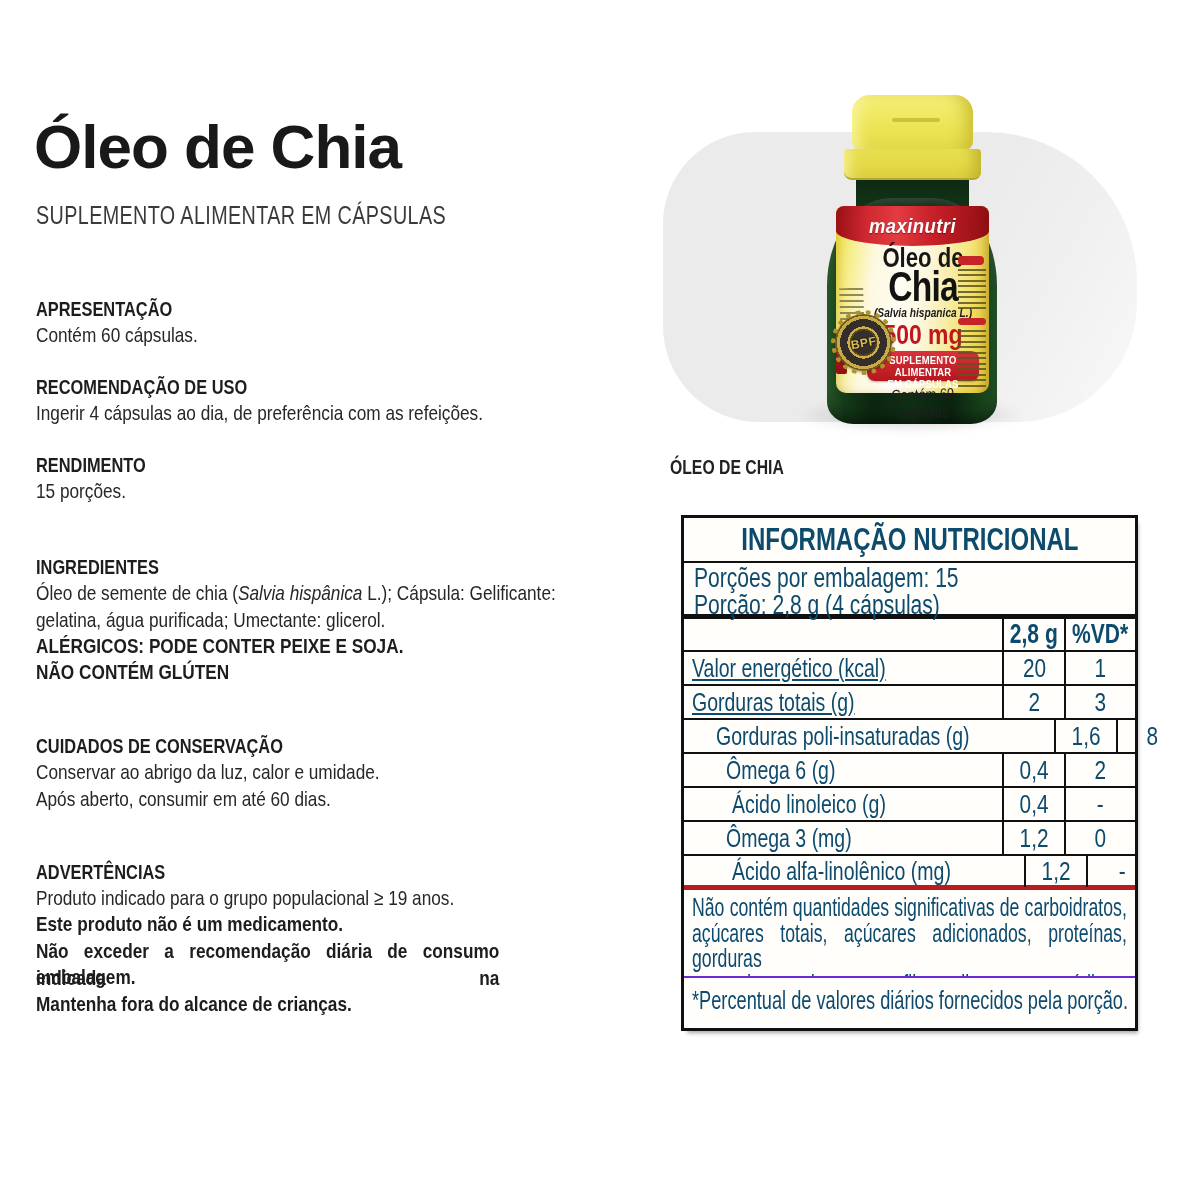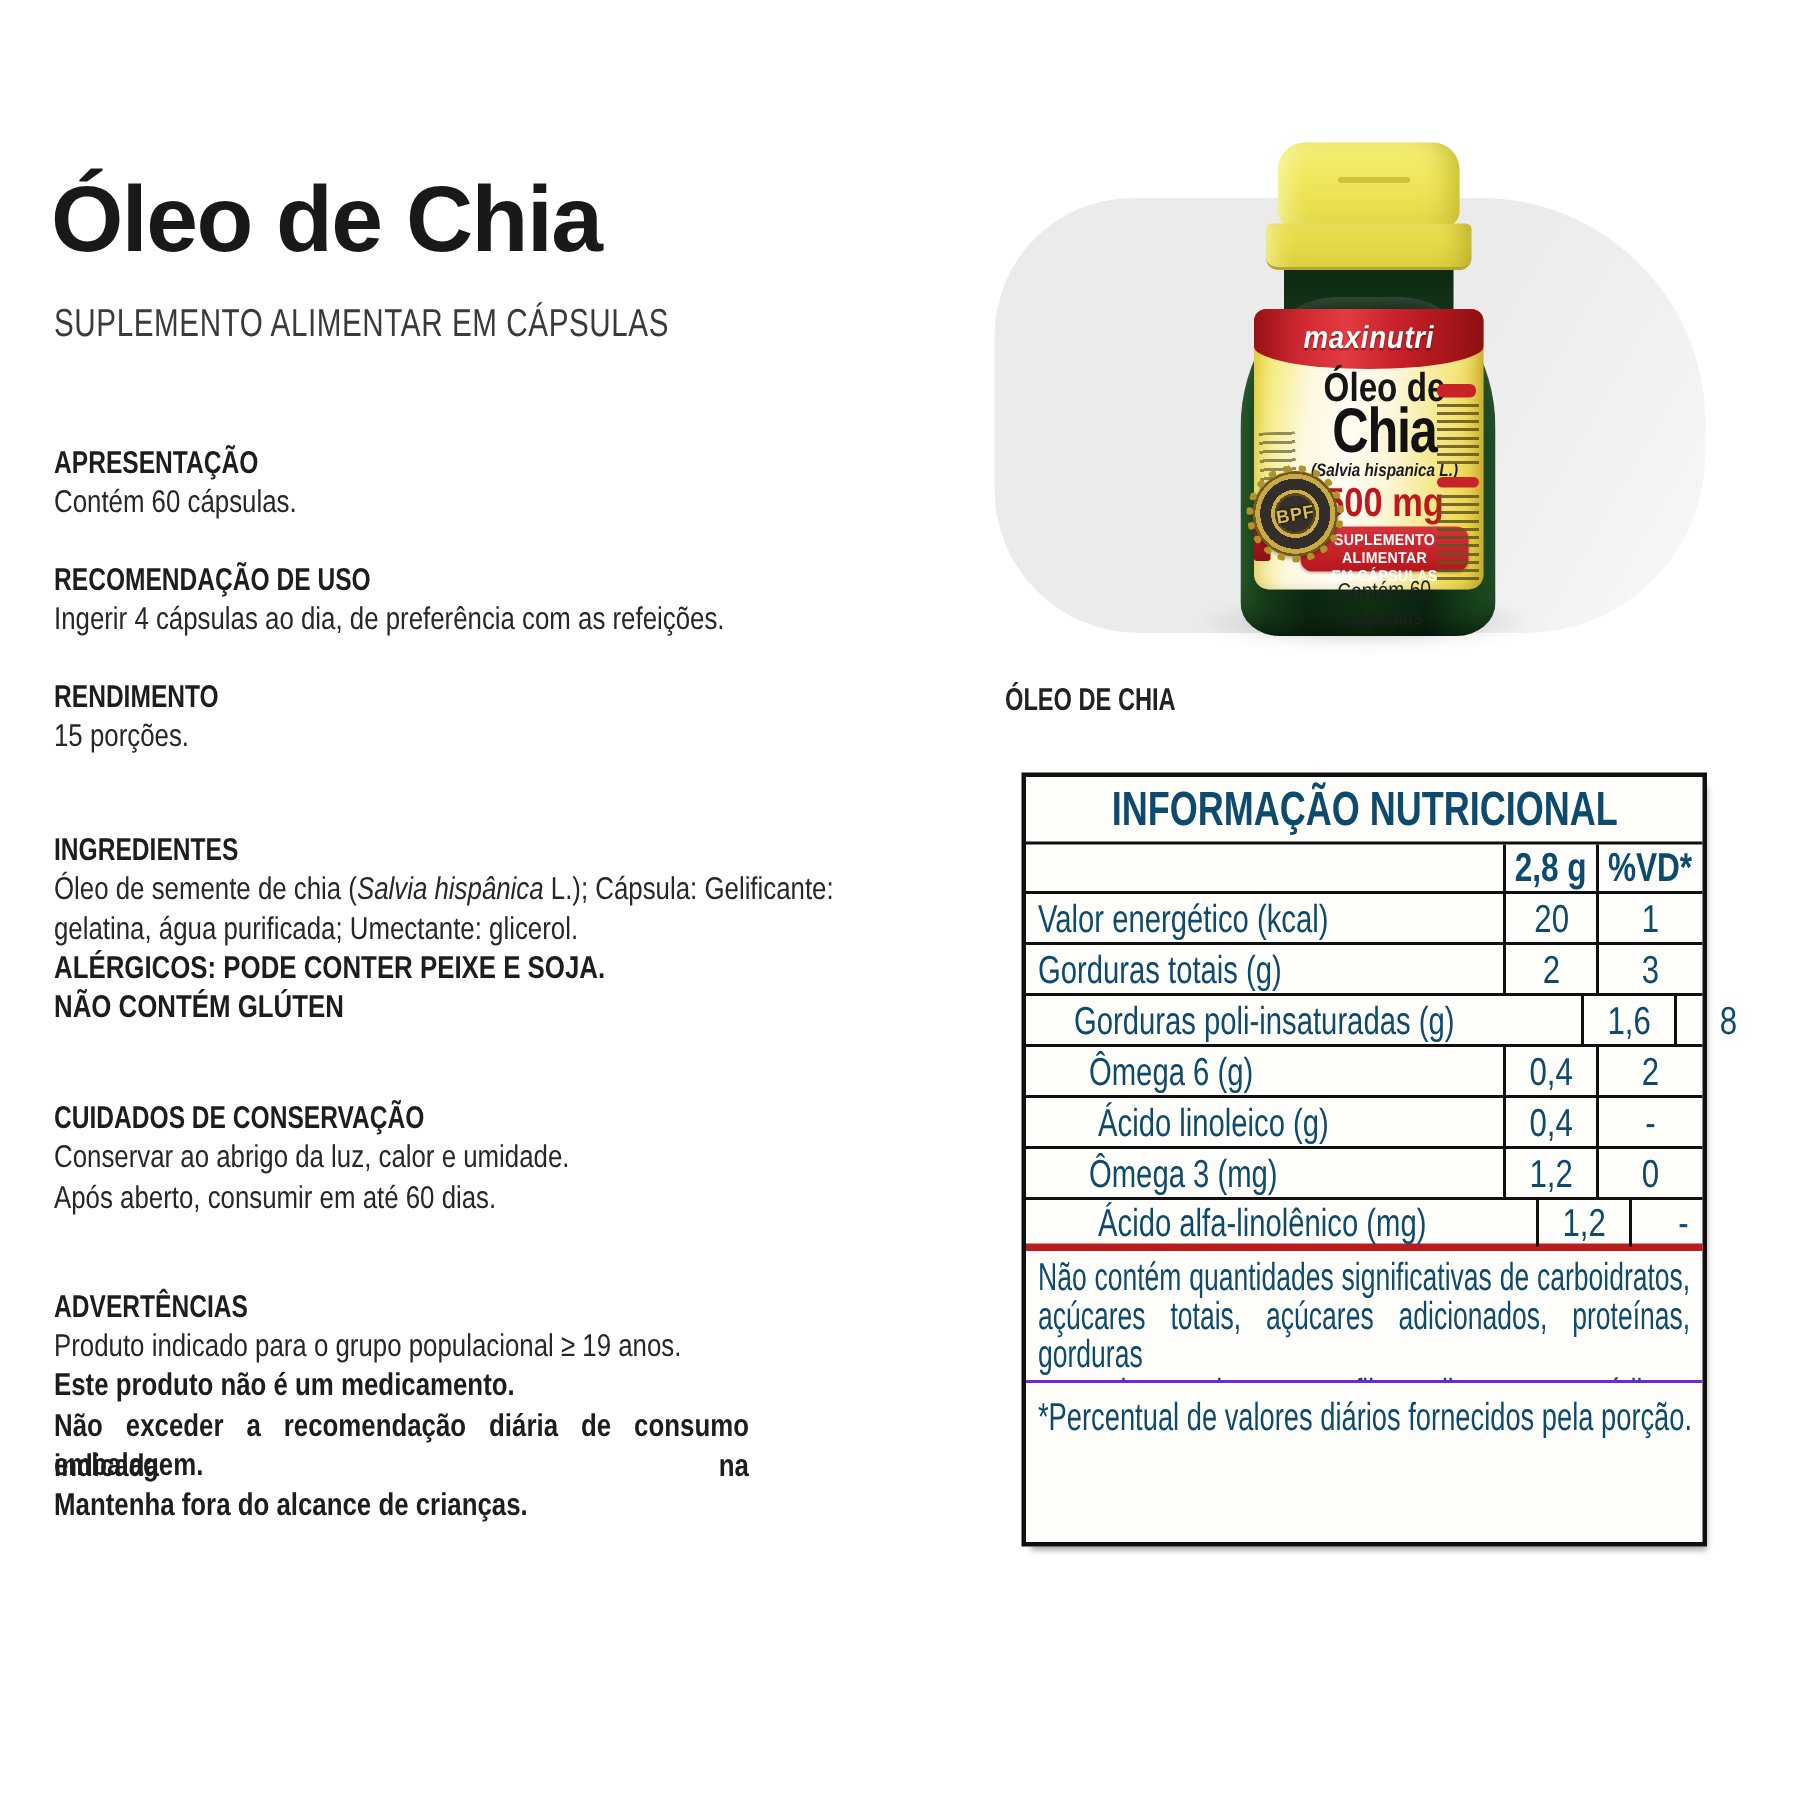--- a/index.html
+++ b/index.html
@@ -93,21 +93,21 @@
   .nt-head { height:33px; border-bottom:2px solid #101010; }
   .nt-head .c { display:flex; align-items:center; justify-content:center; }
   .nt-head .c span { font-size:27px; font-weight:bold; white-space:nowrap; transform:scaleX(.78); }
   .vline { border-left:2px solid #101010; }
   .nt-row { height:34px; border-bottom:2px solid #101010; }
   .nt-row.last { border-bottom:5px solid #b91c1c; }
   .nt-row .lc { display:flex; align-items:center; }
   .nt-row .lc span { font-size:26px; white-space:nowrap; transform:scaleX(.75); transform-origin:0 50%; }
   .nt-row .vc { display:flex; align-items:center; justify-content:center; }
   .nt-row .vc span { font-size:26px; transform:scaleX(.8); }
-  .ind0 .lc { padding-left:8px; } .ind1 .lc { padding-left:32px; }
+  .ind0 .lc { padding-left:8px;text-decoration:underline; } .ind1 .lc { padding-left:32px; }
   .ind2 .lc { padding-left:42px;text-align:center; } .ind3 .lc { padding-left:48px; }
   .nt-note { height:88px; border-bottom:2px solid #6d28d9; padding:5px 8px 0 8px; overflow:hidden; }
   .nt-note div { font-size:26px; line-height:25.5px; width:147%;
             transform:scaleX(.68); transform-origin:0 0; text-align:justify; text-align-last:justify; }
   .nt-note div.nl-last { text-align-last:left; }
   .nt-foot { padding:7px 8px 0 8px; }
   .nt-foot span { display:block; font-size:26px; white-space:nowrap; transform:scaleX(.7); transform-origin:0 0; }
 </style>
 </head>
 <body>
@@ -182,20 +182,24 @@
     <div class="rs-tag" style="width:28px; height:7px; margin:5px 0;"></div>
     <div class="rs-lines" style="height:58px;"></div>
   </div>
 
   <div class="abs photo-caption" style="left:670px; top:455px;">ÓLEO DE CHIA</div>
 
   <div class="abs ntable">
     <div class="nt-title">
       <span>INFORMAÇÃO NUTRICIONAL</span>
     </div>
+    <div class="nt-serv">
+      <span>Porções por embalagem: 15</span>
+      <span>Porção: 2,8 g (4 cápsulas)</span>
+    </div>
     <div class="nt-grid nt-head">
       <div class="c"></div>
       <div class="c vline">
           <span>2,8 g</span>
         </div>
       <div class="c vline">
           <span>%VD*</span>
         </div>
     </div>
 

